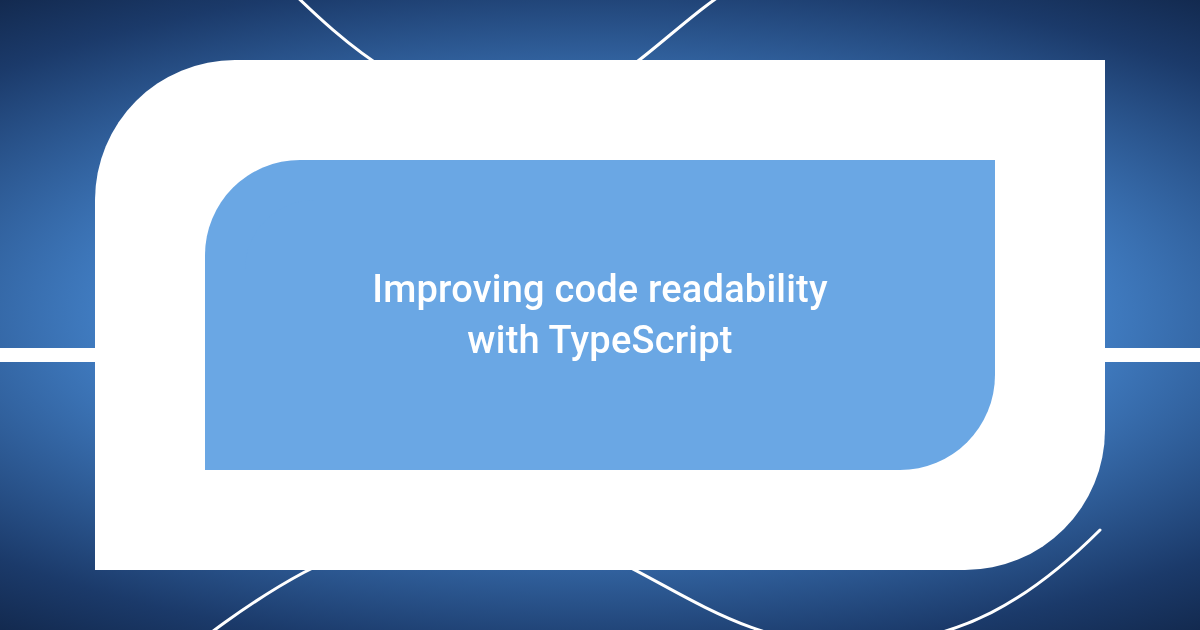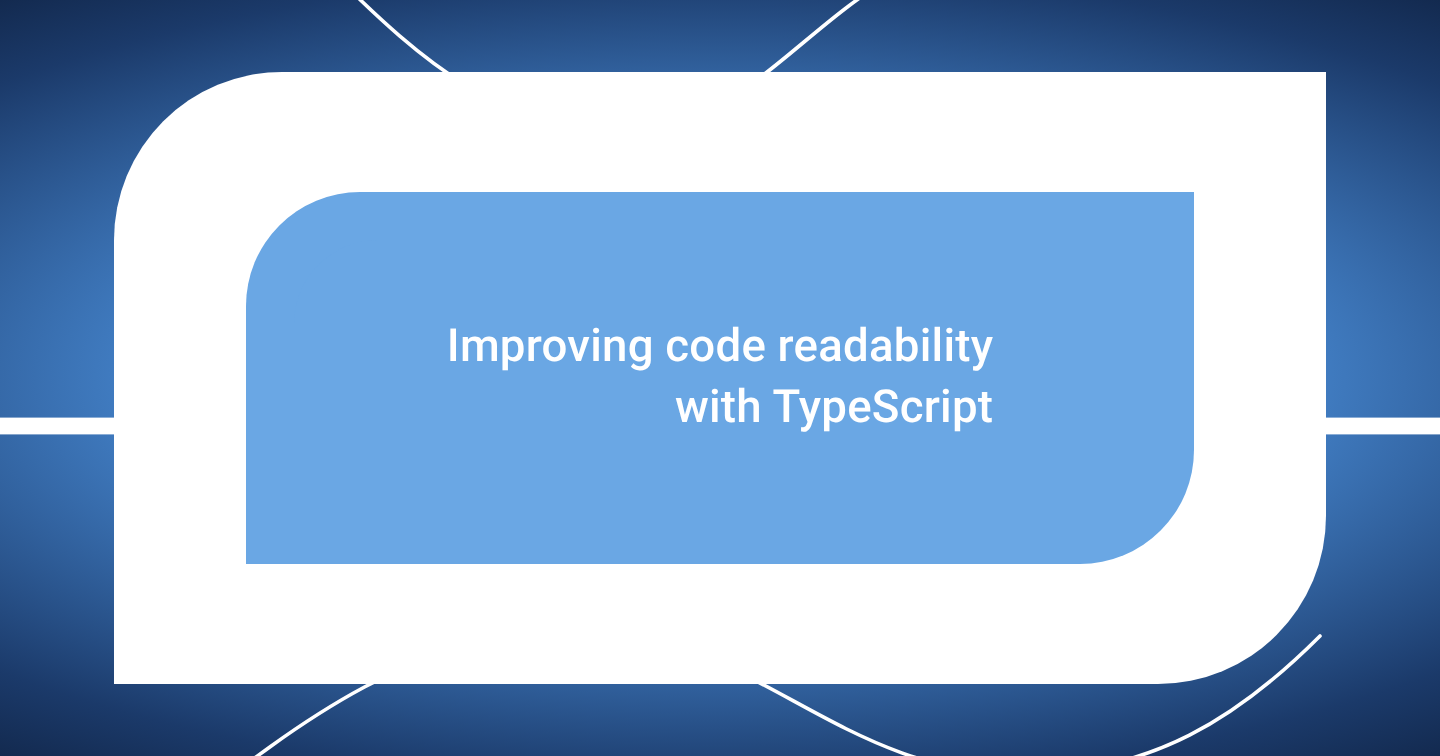--- a/index.html
+++ b/index.html
@@ -72,21 +72,21 @@
       left: 245px;
       top: 200px;
       width: 710px;
       height: 230px;
       background: #6aa7e4;
       border-top-left-radius: 70px;
       z-index: 5;
       display: flex;
       align-items: center;
       justify-content: center;
-      text-align: right;
+      text-align: center;
     }
 
     .title {
       color: #ffffff;
       font-size: 38px;
       font-weight: 500;
       line-height: 1.35;
       letter-spacing: 0.2px;
     }
 

